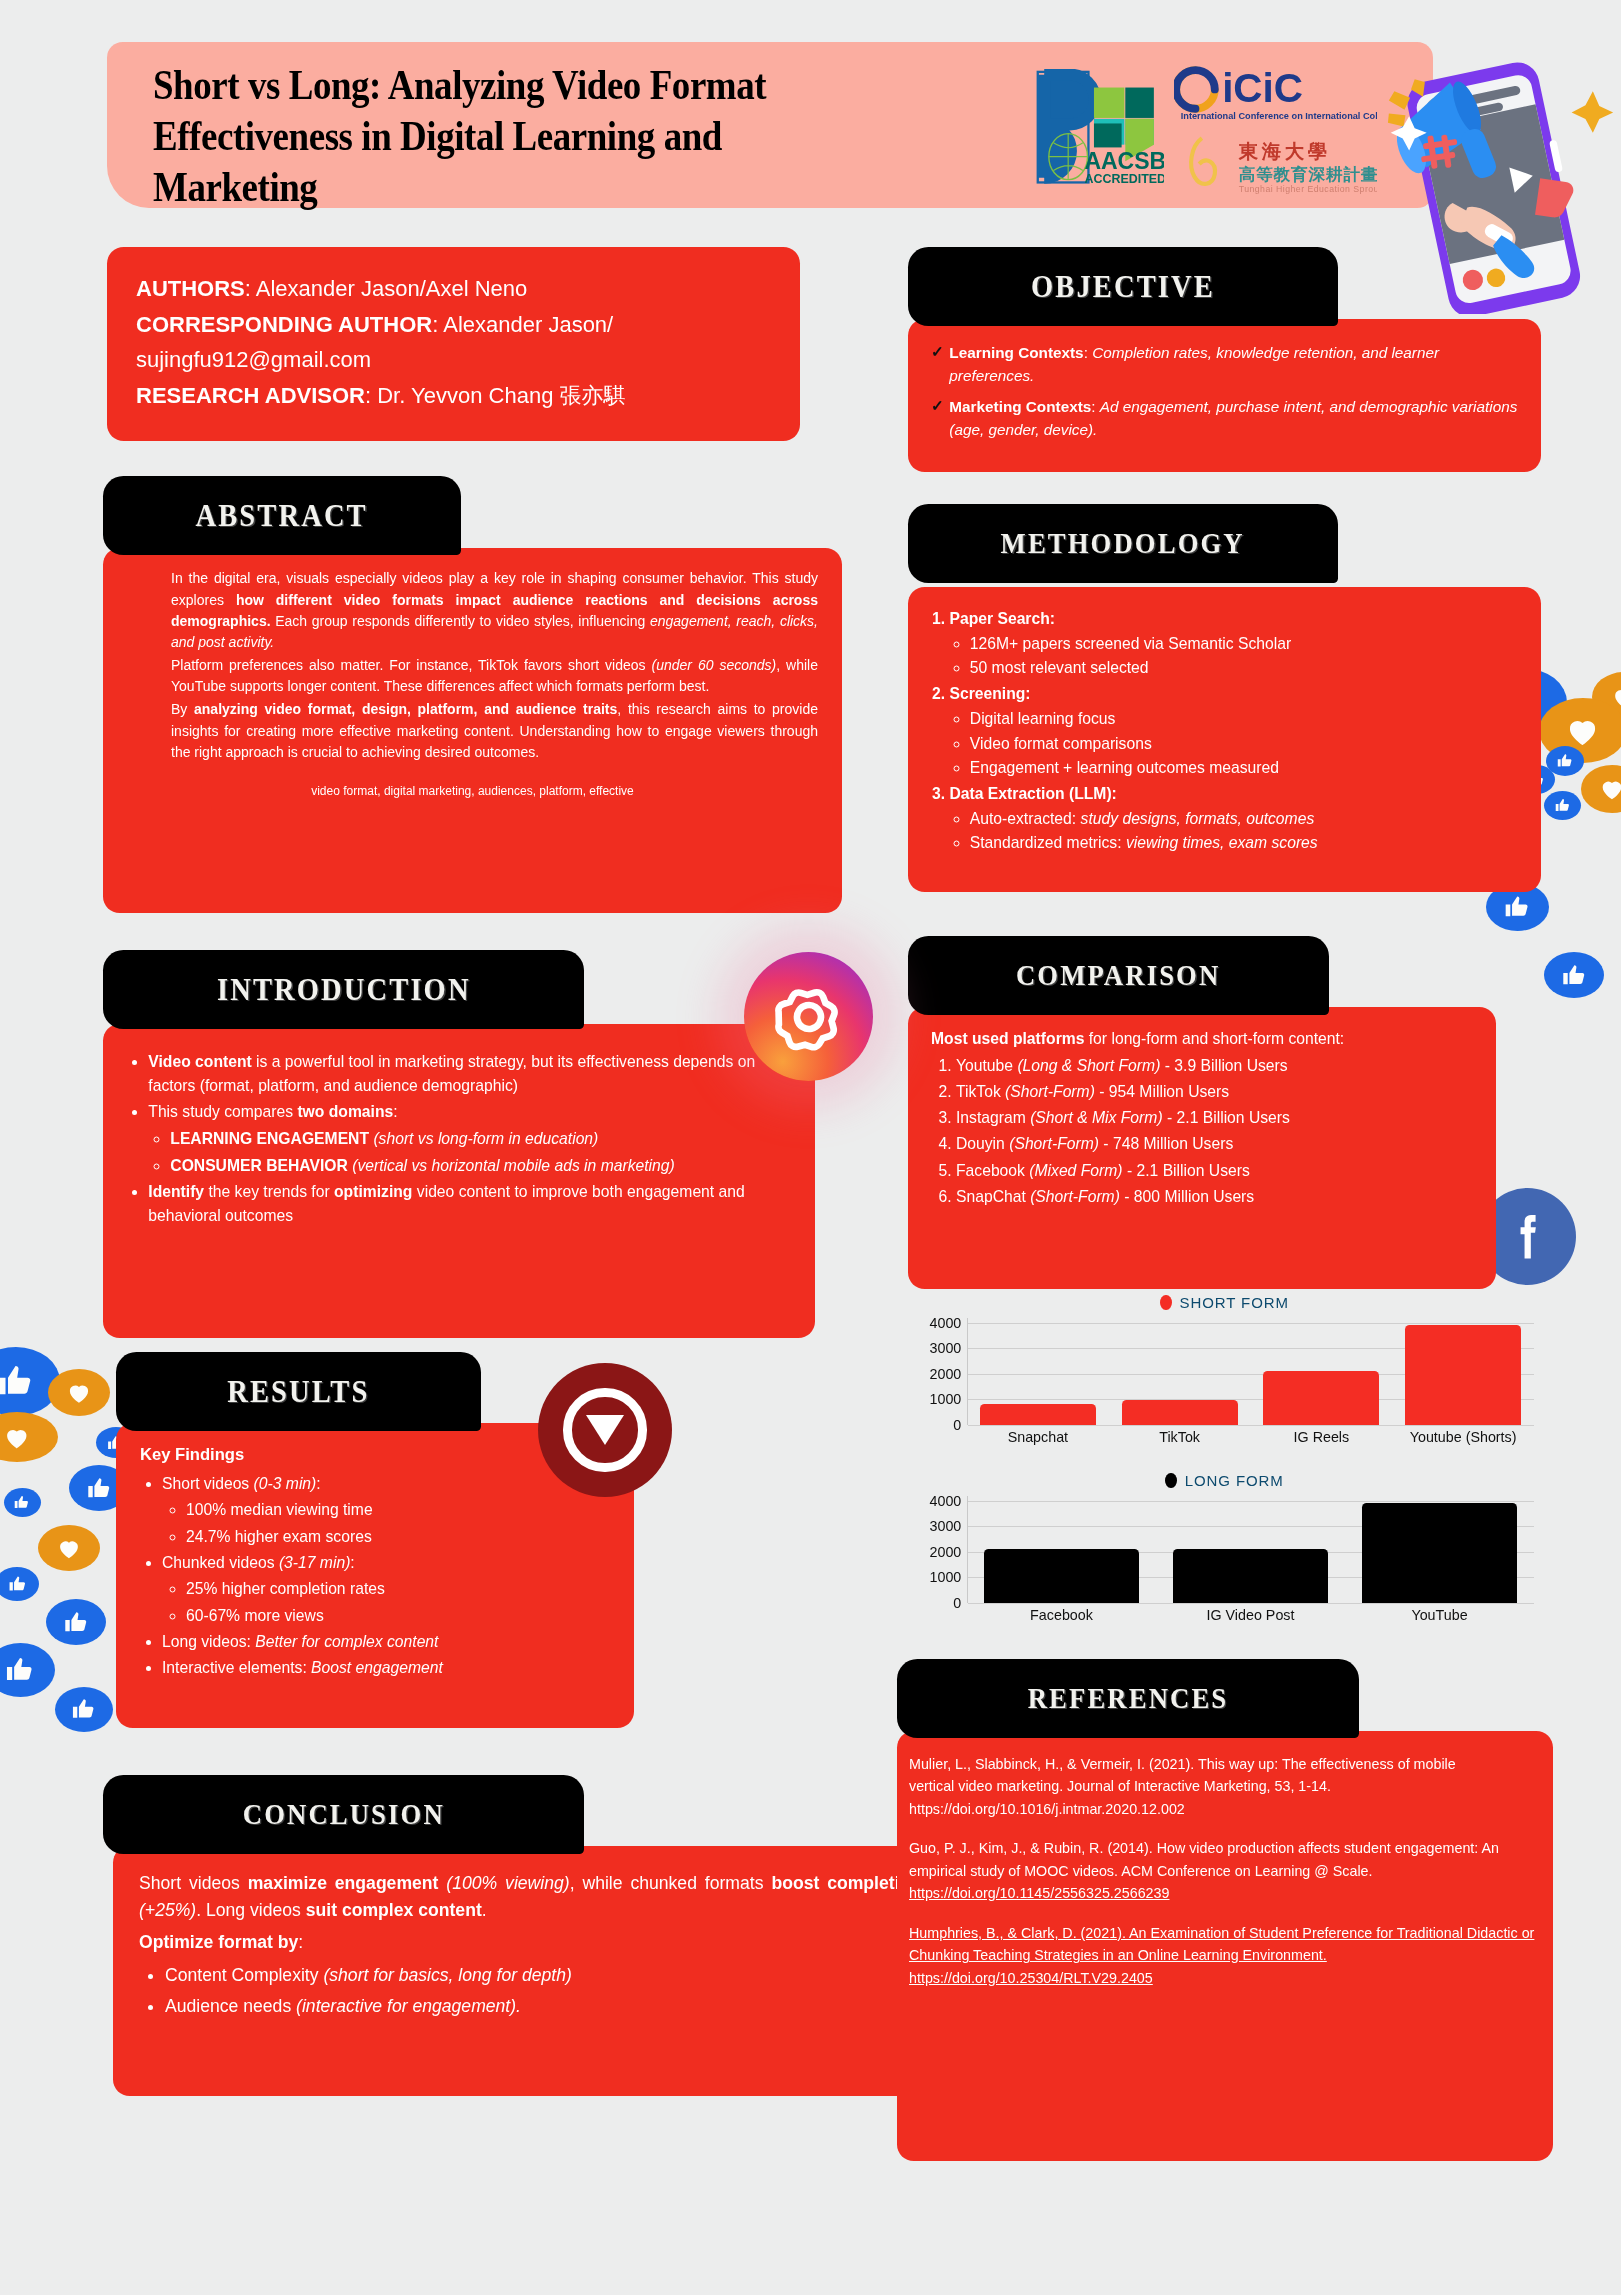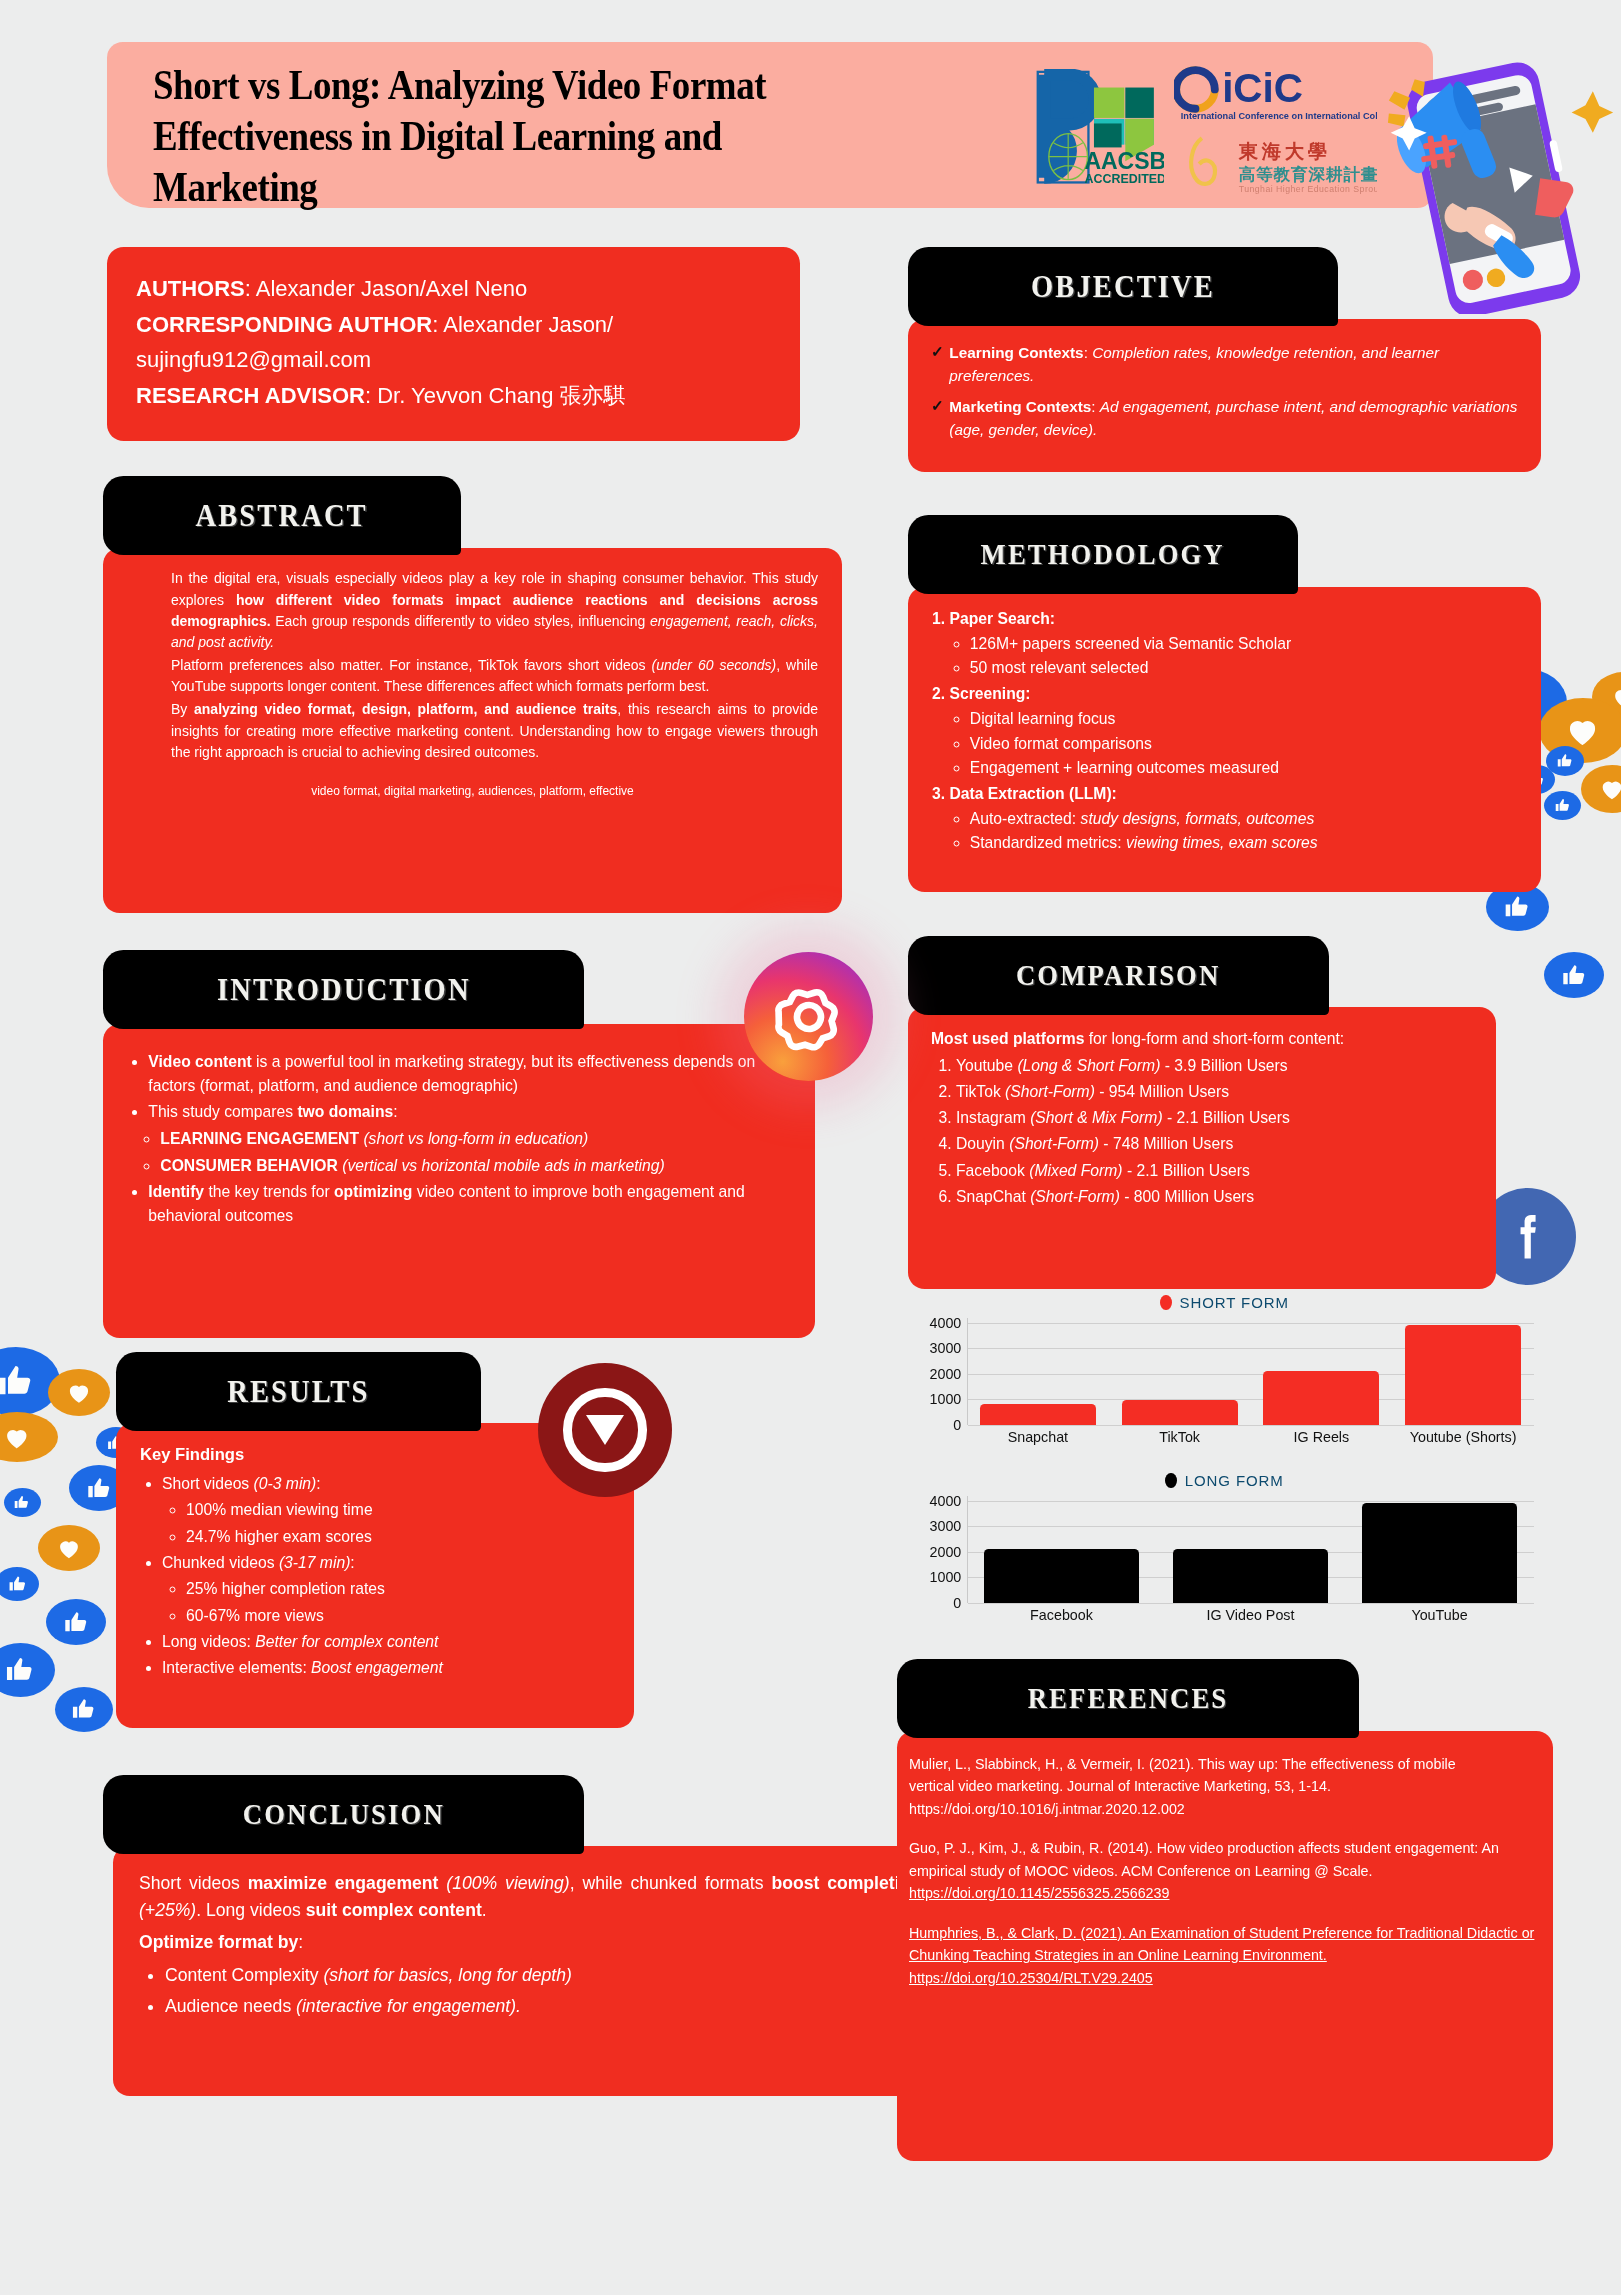--- a/index.html
+++ b/index.html
@@ -82,21 +82,21 @@
 
   .meth-card { padding: 21px 23px; font-size: 15.7px; line-height: 1.46; }
   .meth-card ol { margin-left: 18.5px; }
   .meth-card ol > li { margin-bottom: 2.8px; font-weight: 700; }
   .meth-card ul { list-style: circle; margin-left: 20.3px; font-weight: 400; }
   .meth-card ul li { margin: 1.8px 0; }
   .meth-card i { font-style: italic; }
 
   .intro-card { padding: 23px 25px; font-size: 15.7px; line-height: 1.52; }
   .intro-card > ul { list-style: disc; margin-left: 20.3px; }
-  .intro-card ul ul { list-style: circle; margin-left: 12px; }
+  .intro-card ul ul { list-style: circle; margin-left: 22px; }
   .intro-card li { margin: 2.8px 0; }
   .intro-card b { font-weight: 700; }
   .intro-card i { font-style: italic; }
 
   .cmp-card { padding: 20.3px 23px; font-size: 15.7px; line-height: 1.52; }
   .cmp-card ol { margin-left: 25px; margin-top: 2.8px; }
   .cmp-card li { margin: 2.3px 0; }
   .cmp-card b { font-weight: 700; }
   .cmp-card i { font-style: italic; }
 
@@ -381,21 +381,21 @@
     </p>
     <p>
       <span>Platform preferences also matter. For instance, TikTok favors short videos </span><i>(under 60 seconds)</i><span>, while YouTube supports longer content. These differences affect which formats perform best.</span>
     </p>
     <p>
       <span>By </span><b>analyzing video format, design, platform, and audience traits</b><span>, this research aims to provide insights for creating more effective marketing content. Understanding how to engage viewers through the right approach is crucial to achieving desired outcomes.</span>
     </p>
     <div class="abs-kw">video format, digital marketing, audiences, platform, effective</div>
   </div>
 
-  <div class="hdr" style="left:908px;top:515px;width:390px;height:79px;">
+  <div class="hdr" style="left:908px;top:504px;width:430px;height:79px;">
     <span style="font-size:29px;">METHODOLOGY</span>
   </div>
   <div class="card meth-card cond" style="left:908px;top:587px;width:633px;height:305px;">
     <ol>
       <li>
         <span>Paper Search:</span>
         <ul>
           <li>126M+ papers screened via Semantic Scholar</li>
           <li>50 most relevant selected</li>
         </ul>

